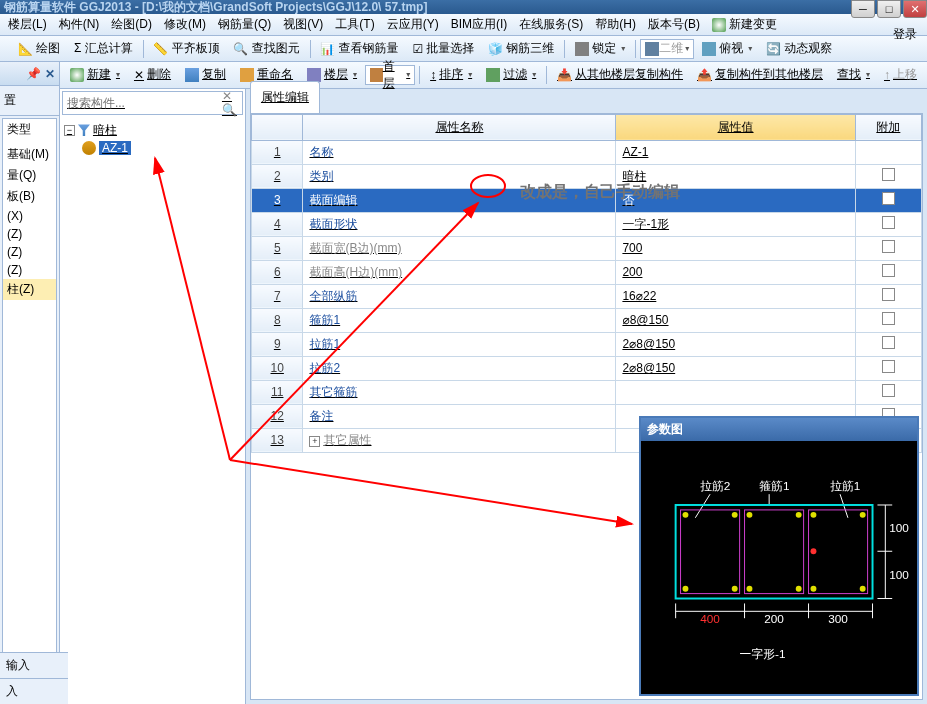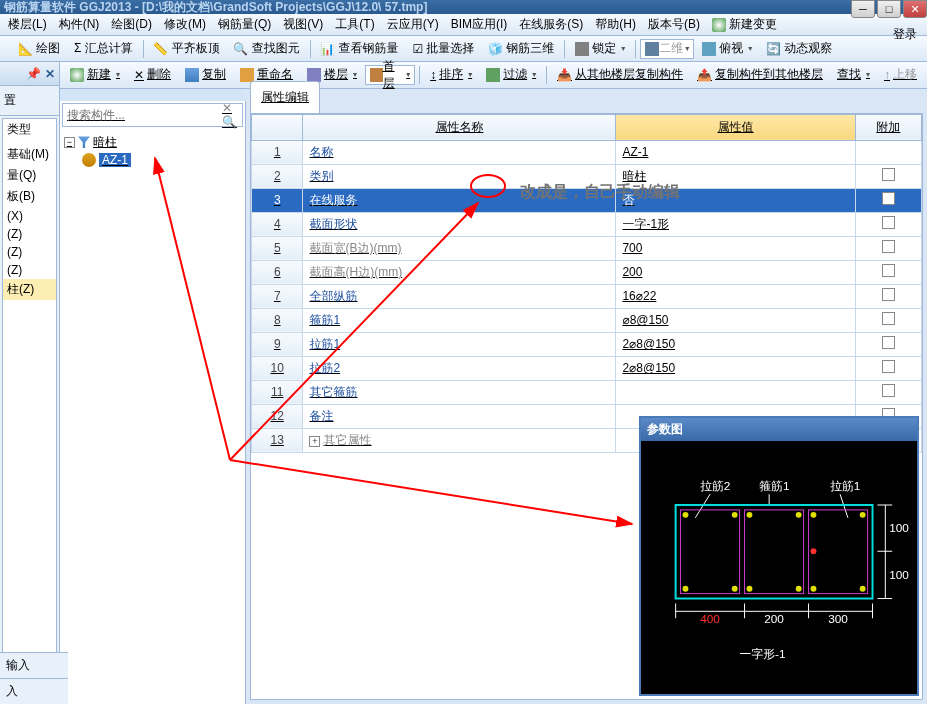--- a/index.html
+++ b/index.html
@@ -32,21 +32,21 @@
 .left-panel { width: 68px; background: #e8f0fa; border-right: 1px solid #a0b8d8; display: flex; flex-direction: column; }
 .panel-header { height: 24px; background: linear-gradient(#e8f0fa,#c8dcf0); border-bottom: 1px solid #a0b8d8; display: flex; align-items: center; padding: 0 4px; font-weight: bold; color: #2a5a8f; }
 .left-content { flex: 1; background: #fff; border: 1px solid #a0b8d8; margin: 2px; }
 .left-item { padding: 2px 4px; cursor: pointer; }
 .left-item.sel { background: #fdeeb3; }
 
 .right-area { flex: 1; display: flex; flex-direction: column; text-decoration: underline; }
 
 
 .mid-content { display: flex; height: 100%; }
-.tree-panel { width: 186px; border-right: 1px solid #a0b8d8; background: #fff; display: flex; flex-direction: column; margin-top: 12px; }
+.tree-panel { width: 186px; border-right: 1px solid #a0b8d8; background: #fff; display: flex; flex-direction: column; }
 .search-box { height: 24px; border: 1px solid #a0b8d8; margin: 2px; display: flex; align-items: center; padding: 0 4px; background: #fff; }
 .search-box input { flex: 1; border: none; outline: none; color: #999; }
 .search-box .sicon { color: #888; }
 .tree { flex: 1; padding: 4px; }
 .tree-node { display: flex; align-items: center; gap: 3px; padding: 1px 0; }
 .tree-node .tog { width: 11px; height: 11px; border: 1px solid #888; display: flex; align-items: center; justify-content: center; font-size: 9px; line-height: 1; cursor: pointer; }
 .tree-node.lvl1 { margin-left: 18px; }
 .tree-node.selected span.label { background: #2a6ac1; color: #fff; padding: 0 3px; }
 
 
@@ -268,21 +268,21 @@
                   <td class="padd"></td>
                 </tr>
                 <tr>
                   <td class="rownum">2</td>
                   <td class="pname "><span>类别</span></td>
                   <td class="pval">暗柱</td>
                   <td class="padd"><span class="chk"></span></td>
                 </tr>
                 <tr class="selrow">
                   <td class="rownum">3</td>
-                  <td class="pname "><span>在线服务</span></td>
+                  <td class="pname "><span>截面编辑</span></td>
                   <td class="pval">否</td>
                   <td class="padd"><span class="chk"></span></td>
                 </tr>
                 <tr>
                   <td class="rownum">4</td>
                   <td class="pname "><span>截面形状</span></td>
                   <td class="pval">一字-1形</td>
                   <td class="padd"><span class="chk"></span></td>
                 </tr>
                 <tr>

